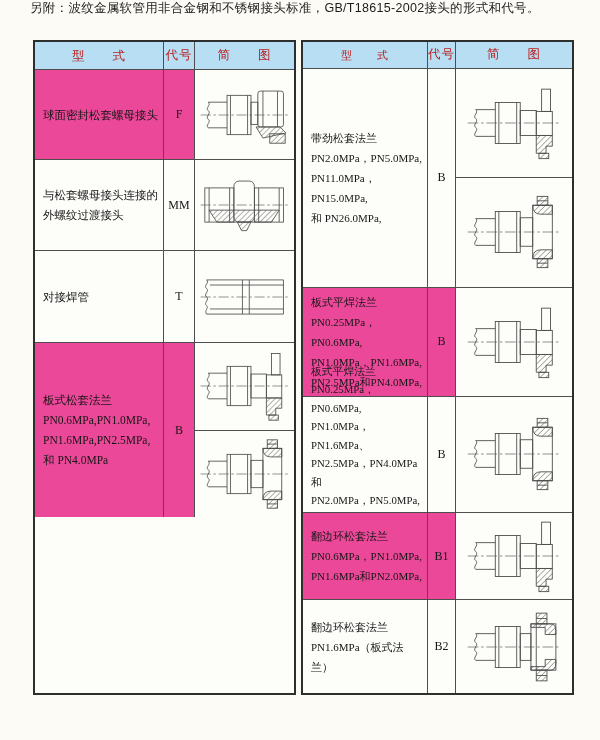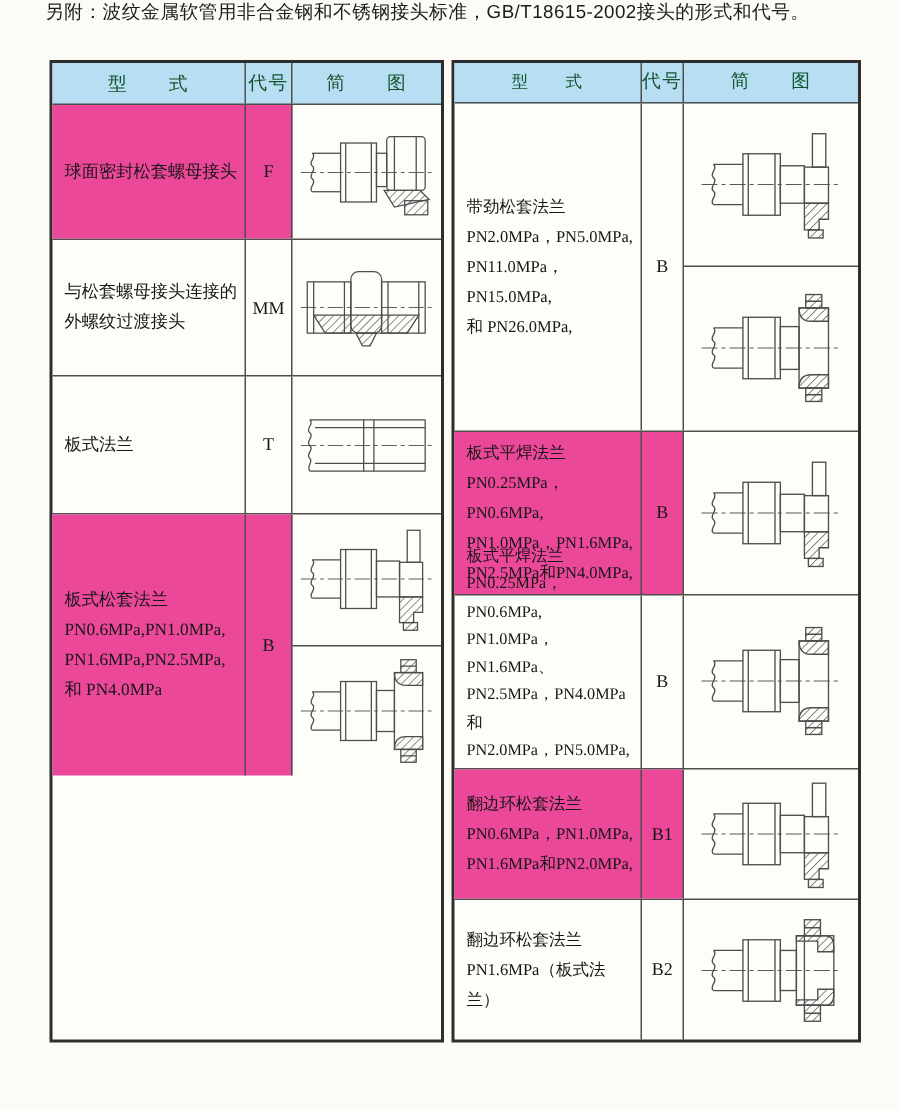--- a/index.html
+++ b/index.html
@@ -9,21 +9,21 @@
          letter-spacing:.3px;font-family:"Liberation Sans","DejaVu Sans",sans-serif;color:#1c1c1c;}
   .tbl{position:absolute;top:40px;border:2px solid #2e2e2e;box-sizing:border-box;background:#fdfdfa;
        display:flex;flex-direction:column;}
   .tbl.lt{left:33px;width:263px;height:655px;}
   .tbl.rt{left:301px;width:273px;height:655px;}
   .row{display:flex;box-sizing:border-box;border-bottom:1px solid #4e4e4e;}
   .row.last{border-bottom:none;}
   .c{box-sizing:border-box;border-right:1px solid #4e4e4e;display:flex;align-items:center;}
   .c.dia{border-right:none;flex-direction:column;padding:0;flex:1;}
   .hdr{background:#b7def3;}
-  .hdr .c{justify-content:center;font-size:12.5px;letter-spacing:1px;color:#14532d;text-align:right;}
+  .hdr .c{justify-content:center;font-size:12.5px;letter-spacing:1px;color:#b91c1c;text-align:right;}
   .lt .type{width:129px;}
   .lt .code{width:31px;}
   .rt .type{width:125px;}
   .rt .code{width:28px;}
   .type{padding:4px 3px 4px 8px;font-size:11.5px;line-height:20px;white-space:pre-line;}
   .rt .type{font-size:11px;}
   .type.dense{line-height:18.5px;font-size:10.8px;}
   .code{justify-content:center;font-size:12px;}
   .hl{background:#ec4899;}
   .sub{flex:1;width:100%;box-sizing:border-box;display:flex;align-items:center;justify-content:center;}
@@ -122,21 +122,21 @@
             <path d="M13 48 L95 48 L86 62 L22 62 Z" fill="url(#hat)"></path>
             <path d="M46 62 L62 62 L57 72 L51 72 Z" fill="url(#hat)"></path>
             <use href="#g-cl"></use>
           </svg>
         </div>
       </div>
     </div>
 
 
     <div class="row" style="height:92px">
-      <div class="c type">板式法兰</div>
+      <div class="c type">对接焊管</div>
       <div class="c code">T</div>
       <div class="c dia">
         <div class="sub">
           <svg class="dg" width="94" height="78" viewBox="0 0 110 84">
             <path d="M10 22 c4 3 -4 7 0 10 c4 3 -4 7 0 10 c4 3 -4 7 0 10 c3 3 -3 6 0 10"></path>
             <line x1="10" y1="22" x2="100" y2="22"></line>
             <line x1="10" y1="62" x2="100" y2="62"></line>
             <line x1="14" y1="28" x2="100" y2="28"></line>
             <line x1="14" y1="56" x2="100" y2="56"></line>
             <line x1="52" y1="22" x2="52" y2="62"></line>

